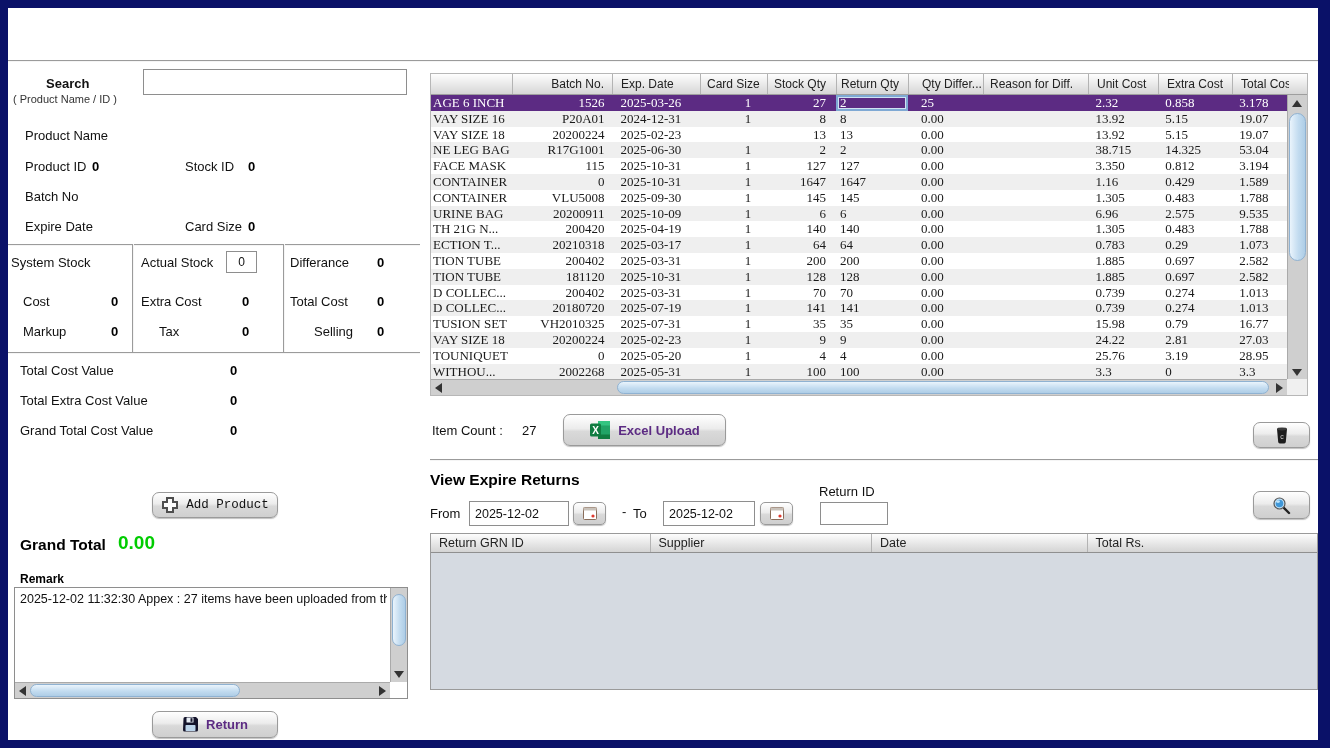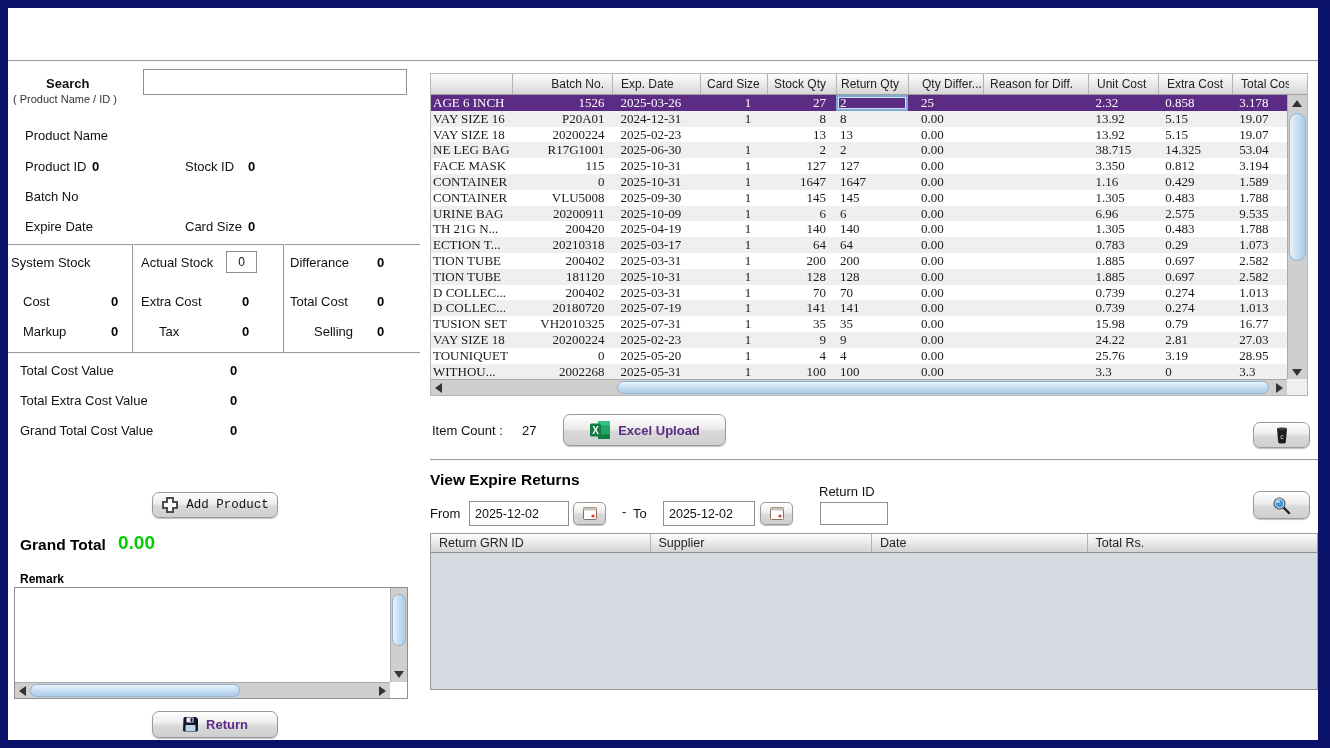--- a/index.html
+++ b/index.html
@@ -148,20 +148,21 @@
     </span>
     <span class="cap-plain">Add Product</span>
   </div>
 
   <div class="abs title-bold" style="left:20px; top:536px;">Grand Total</div>
   <div class="abs grand-green" style="left:118px; top:532px;">0.00</div>
 
   <div class="abs" style="left:20px; top:572px; font-size:12px; font-weight:bold; color:#000;">Remark</div>
 
   <div class="abs remark-box">
+    <div class="remark-text">2025-12-02 11:32:30  Appex : 27 items have been uploaded from th</div>
     <div class="rm-sbv">
       <div class="thumb-v" style="top:6px; height:52px;"></div>
       <div class="arr arr-down" style="left:3px; bottom:4px;"></div>
     </div>
     <div class="rm-sbh">
       <div class="arr arr-left" style="left:4px; top:3px;"></div>
       <div class="thumb-h" style="left:15px; width:210px;"></div>
       <div class="arr arr-right" style="right:4px; top:3px;"></div>
     </div>
   </div>

